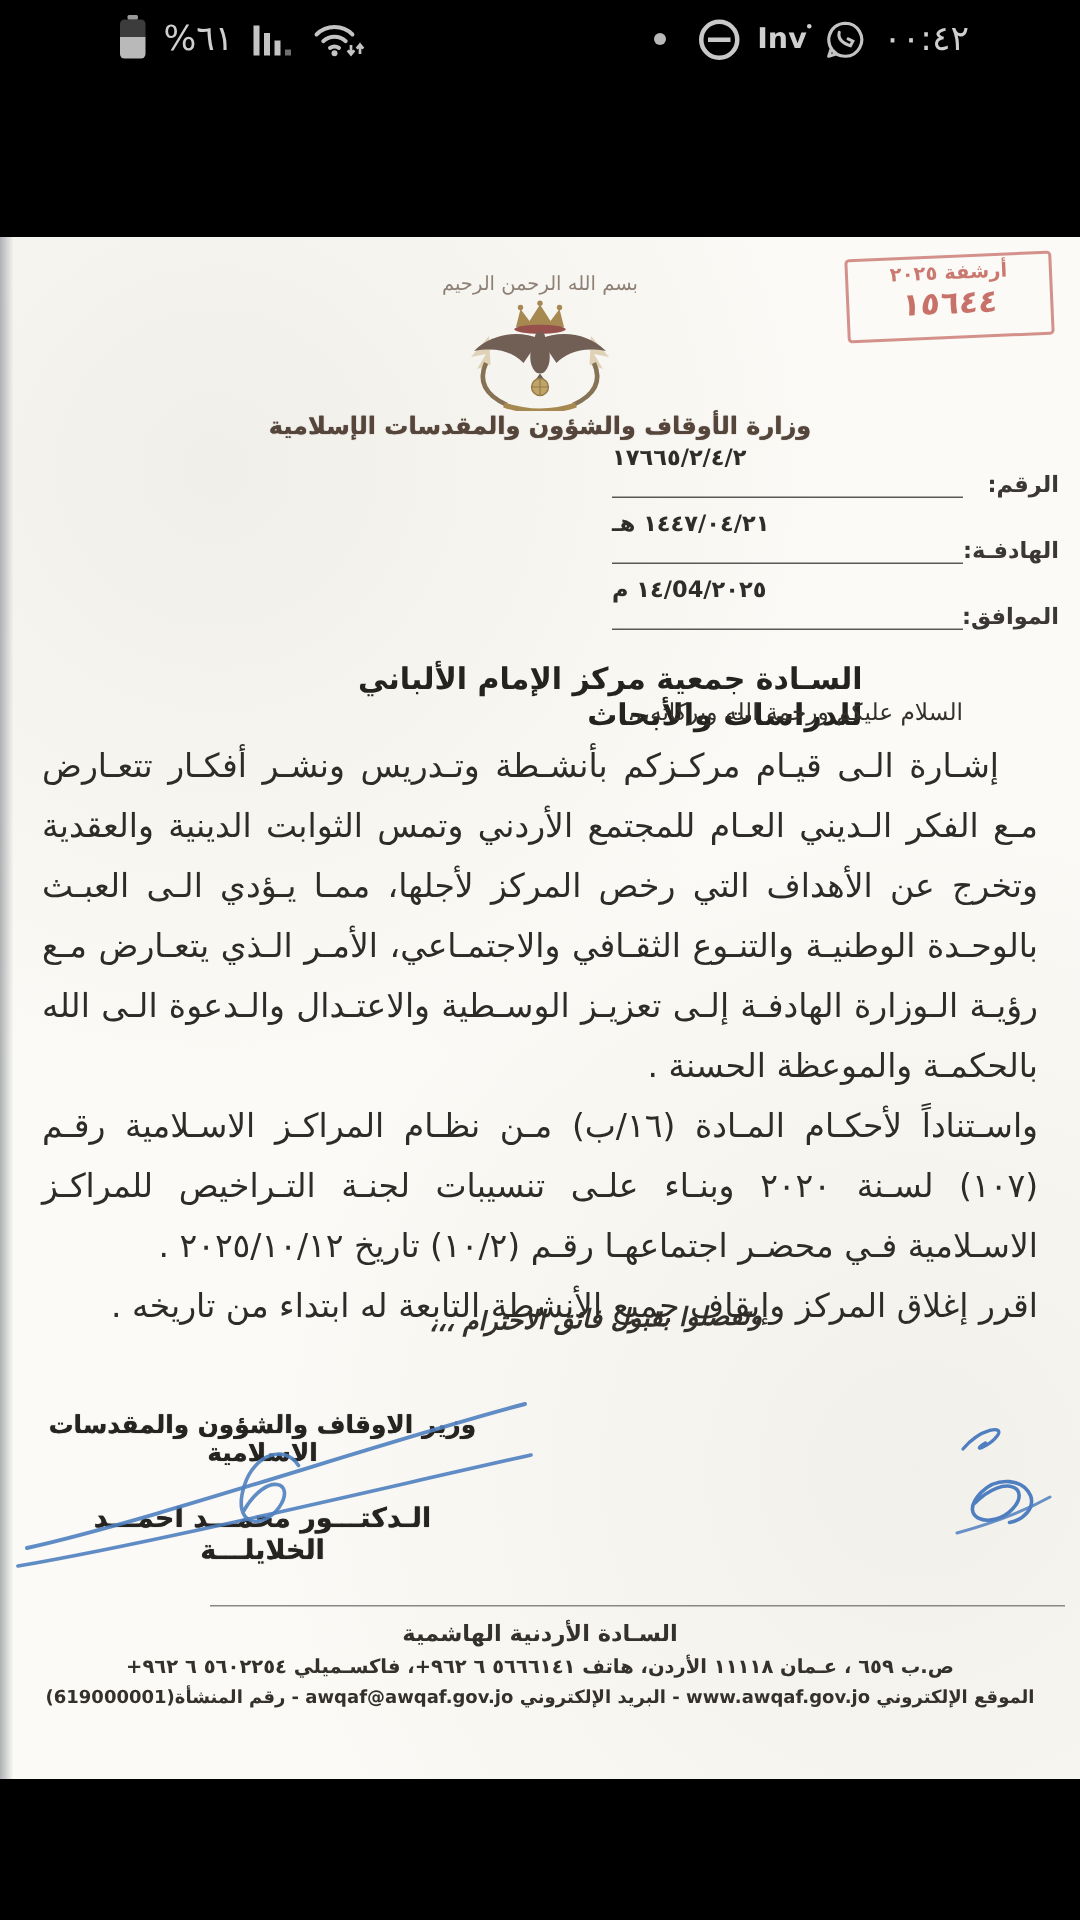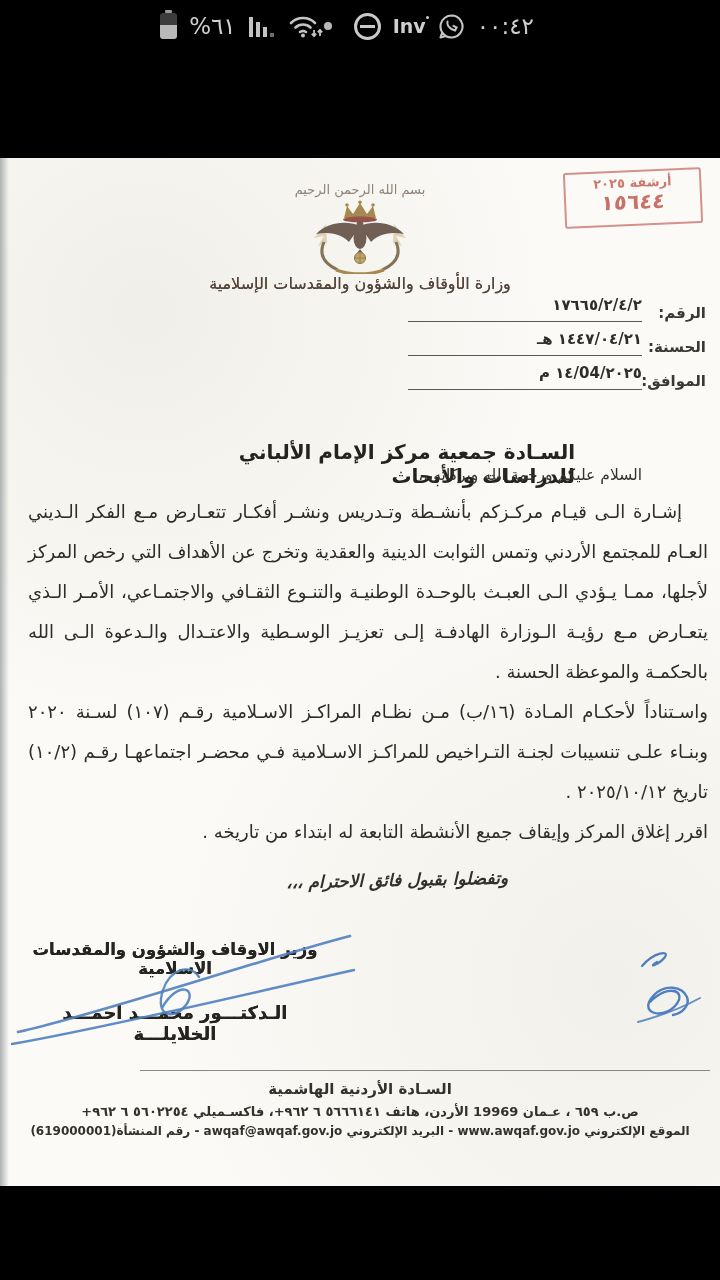--- a/index.html
+++ b/index.html
@@ -1,22 +1,22 @@
 <!DOCTYPE html>
 <html><head>
 <meta charset="utf-8">
 <style>
   html,body{margin:0;padding:0;background:#000;}
   body{width:720px;height:1280px;overflow:hidden;font-family:"DejaVu Sans",sans-serif;}
   .screen{position:relative;width:720px;height:1280px;background:#000;overflow:hidden;}
 
   
   .status-bar{position:absolute;top:0;left:0;right:0;height:46px;color:#c9c9c9;
-    display:flex;justify-content:center;align-items:center;
-    padding:6px 74px 0 48px;box-sizing:border-box;direction:ltr;}
+    display:flex;justify-content:space-between;align-items:center;
+    padding:6px 74px 0 80px;box-sizing:border-box;direction:ltr;}
   .sb-left,.sb-right{display:flex;align-items:center;gap:12px;}
   .sb-text{font-size:23px;color:#cfcfcf;letter-spacing:1px;}
   .battery{width:17px;height:26px;border-radius:3px;position:relative;
     background:linear-gradient(180deg,#3c3c3c 0 46%,#b9b9b9 46% 100%);}
   .battery::before{content:'';position:absolute;top:-3px;left:5px;width:7px;height:3px;background:#9a9a9a;border-radius:1px;}
   .notif-dot{width:8px;height:8px;border-radius:50%;background:#b9b9b9;display:inline-block;margin-right:10px;}
   .dnd{width:21px;height:21px;border:3px solid #c9c9c9;border-radius:50%;position:relative;display:inline-block;}
   .dnd::after{content:'';position:absolute;left:3px;right:3px;top:50%;height:3px;margin-top:-1.5px;background:#c9c9c9;}
   .inv{font-size:19px;font-weight:bold;color:#cfcfcf;position:relative;}
   .inv::after{content:'';position:absolute;top:1px;right:-3px;width:3px;height:3px;border-radius:50%;background:#cfcfcf;}
@@ -33,35 +33,35 @@
   .stamp{position:absolute;top:12px;right:18px;width:138px;height:56px;
     border:2px solid rgba(186,74,66,.6);border-radius:3px;transform:rotate(-2.5deg);
     color:#bf5a50;text-align:center;padding-top:3px;box-sizing:border-box;}
   .stamp-l1{font-size:13px;font-weight:bold;opacity:.8;letter-spacing:1px;}
   .stamp-l2{font-size:21px;font-weight:bold;transform:skewX(-7deg);opacity:.85;letter-spacing:3px;}
 
   .bismillah{position:absolute;top:24px;left:0;right:0;text-align:center;
     font-size:13px;color:#756458;opacity:.8;letter-spacing:1px;}
   .emblem{position:absolute;top:42px;left:50%;transform:translateX(-50%);opacity:.88;filter:blur(.3px);}
   .ministry{position:absolute;top:116px;left:0;right:0;text-align:center;
-    font-size:16px;font-weight:normal;color:#55453a;letter-spacing:.5px;
+    font-size:16px;font-weight:bold;color:#55453a;letter-spacing:.5px;
     text-shadow:0 0 .6px #55453a;}
 
   .refs{position:absolute;top:138px;right:14px;width:298px;font-size:15px;}
   .ref-row{display:flex;align-items:flex-end;margin-bottom:8px;}
   .ref-label{width:64px;font-weight:bold;color:#3a3734;flex:none;}
-  .ref-value{flex:1;border-bottom:1.5px solid #5a5854;text-align:right;
-    font-weight:bold;padding-bottom:7px;color:#2f2d2a;}
+  .ref-value{flex:1;border-bottom:1.5px solid #5a5854;text-align:left;
+    font-weight:bold;padding-bottom:17px;color:#2f2d2a;}
 
   .title{position:absolute;top:238px;right:145px;left:145px;text-align:right;
     font-size:20px;font-weight:bold;color:#252320;margin-top:44px;}
   .greeting{position:absolute;top:308px;right:78px;font-size:15.5px;color:#34312d;}
 
-  .body-text{position:absolute;top:334px;right:12px;left:28px;
-    font-size:18px;line-height:40px;text-align:justify;color:#2e2c29;}
+  .body-text{position:absolute;top:334px;right:28px;left:28px;
+    font-size:22px;line-height:40px;text-align:justify;color:#2e2c29;}
   .body-text p{margin:0;}
   .body-text p.p1{text-indent:26px;}
 
   .closing{position:absolute;top:712px;right:212px;font-size:17px;font-weight:bold;
     font-style:italic;color:#33302c;transform:rotate(-1.2deg);letter-spacing:1px;}
 
   .sig{position:absolute;top:782px;left:22px;width:306px;text-align:center;}
   .sig-title{font-size:16.5px;font-weight:bold;color:#262421;text-shadow:0 0 .5px #262421;}
   .sig-name{margin-top:24px;font-size:18px;font-weight:bold;color:#262421;text-shadow:0 0 .5px #262421;}
   .sig-scribble{position:absolute;top:-20px;left:-12px;pointer-events:none;}
@@ -143,21 +143,21 @@
     </svg>
 
     <div class="ministry">وزارة الأوقاف والشؤون والمقدسات الإسلامية</div>
 
     <div class="refs">
       <div class="ref-row">
         <span class="ref-label">الرقم:</span>
         <span class="ref-value">١٧٦٦٥/٢/٤/٢</span>
       </div>
       <div class="ref-row">
-        <span class="ref-label">الحسنة:</span>
+        <span class="ref-label">الهادفـة:</span>
         <span class="ref-value">١٤٤٧/٠٤/٢١ هـ</span>
       </div>
       <div class="ref-row">
         <span class="ref-label">الموافق:</span>
         <span class="ref-value">٢٠٢٥/04/١٤ م</span>
       </div>
     </div>
 
     <div class="title">السـادة جمعية مركز الإمام الألباني للدراسات والأبحاث</div>
     <div class="greeting">السلام عليكم ورحمة الله وبركاته،،،</div>
@@ -183,18 +183,18 @@
     <svg class="initials" width="86" height="92" viewBox="0 0 86 92">
       <path d="M22,20 C34,6 50,4 45,11 C40,18 26,23 37,16" fill="none" stroke="#4f7fc0" stroke-width="2.2" stroke-linecap="round"></path>
       <path d="M30,56 c20,-20 38,-10 25,4 c-13,14 -38,7 -21,-11 c11,-11 28,-9 33,2 c3,8 -4,16 -14,18" fill="none" stroke="#4f7fc0" stroke-width="2.4" stroke-linecap="round"></path>
       <path d="M18,76 C40,70 62,62 80,52" fill="none" stroke="#4f7fc0" stroke-width="2" stroke-linecap="round" opacity=".85"></path>
     </svg>
 
 
     <div class="footer">
       <div class="f-divider"></div>
       <div class="f1">السـادة الأردنية الهاشمية</div>
-      <div class="f2">ص.ب ٦٥٩ ، عـمان 19969 الأردن، هاتف ٥٦٦٦١٤١ ٦ ٩٦٢+، فاكسـميلي ٥٦٠٢٢٥٤ ٦ ٩٦٢+</div>
+      <div class="f2">ص.ب ٦٥٩ ، عـمان ١١١١٨ الأردن، هاتف ٥٦٦٦١٤١ ٦ ٩٦٢+، فاكسـميلي ٥٦٠٢٢٥٤ ٦ ٩٦٢+</div>
       <div class="f3">الموقع الإلكتروني www.awqaf.gov.jo - البريد الإلكتروني awqaf@awqaf.gov.jo - رقم المنشأة(619000001)</div>
     </div>
 
   </div>
 </div>
 
 </body></html>

